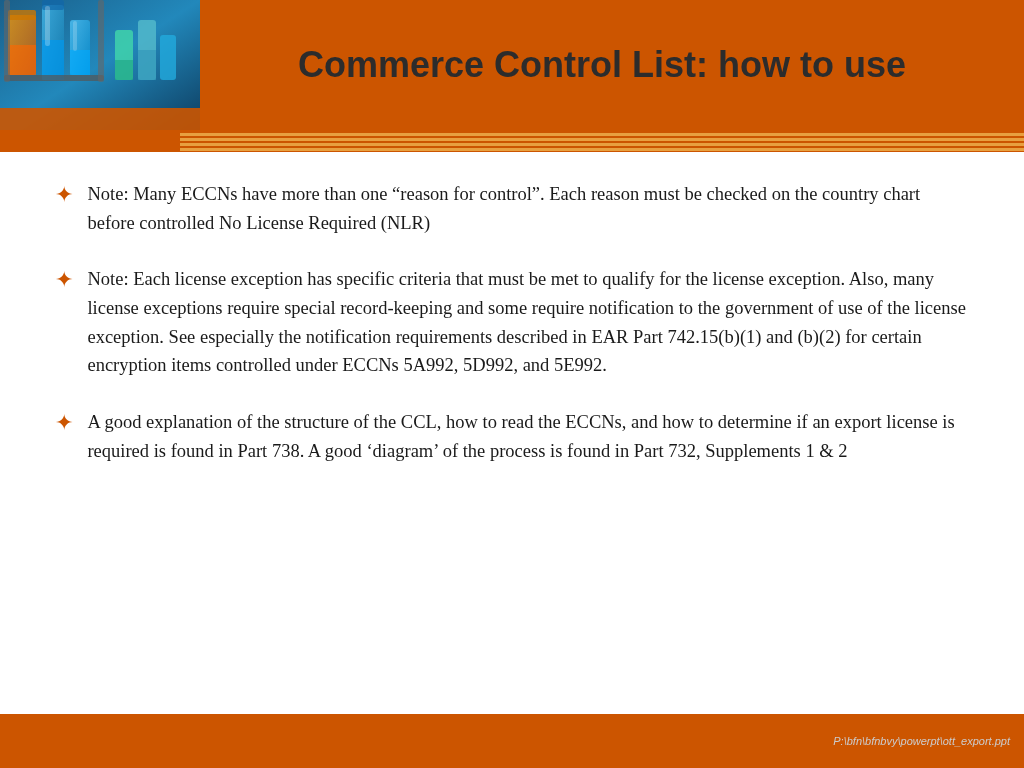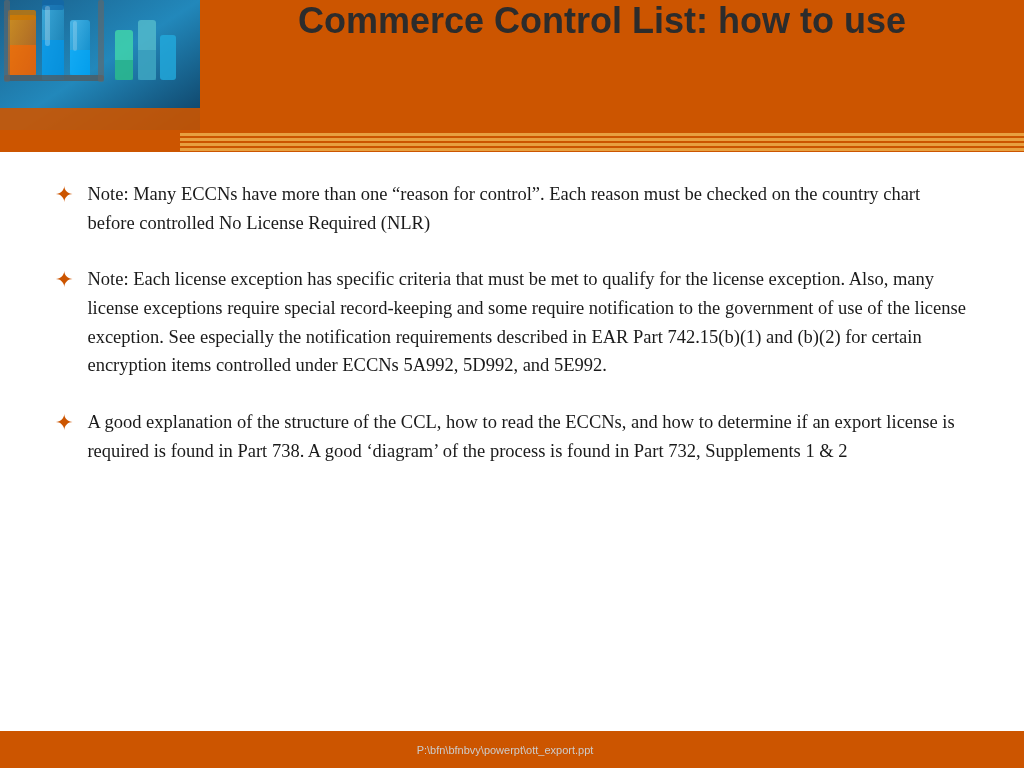--- a/index.html
+++ b/index.html
@@ -12,20 +12,21 @@
       background: #fff;
       position: relative;
     }
 
     
     .header {
       position: relative;
       height: 130px;
       background: #cc5500;
       display: flex;
+      align-items: center;
       justify-content: center;
     }
 
     .header-image {
       position: absolute;
       left: 0;
       top: 0;
       width: 200px;
       height: 130px;
       background: linear-gradient(135deg, #1a6faa 0%, #2288cc 30%, #44aadd 50%, #1a5a88 70%, #0d3d60 100%);
@@ -90,26 +91,27 @@
       color: #1a1a1a;
       font-family: Georgia, 'Times New Roman', serif;
     }
 
     
     .footer {
       position: absolute;
       bottom: 0;
       left: 0;
       right: 0;
-      height: 37px;
+      height: 54px;
       background: #cc5500;
       display: flex;
       align-items: center;
-      justify-content: center;
+      justify-content: flex-end;
       padding-right: 14px;
+      font-style: italic;
     }
 
     .footer-filename {
       font-size: 11px;
       color: #cccccc;
       font-family: Arial, sans-serif;
     }
 
     
     .lab-svg {

